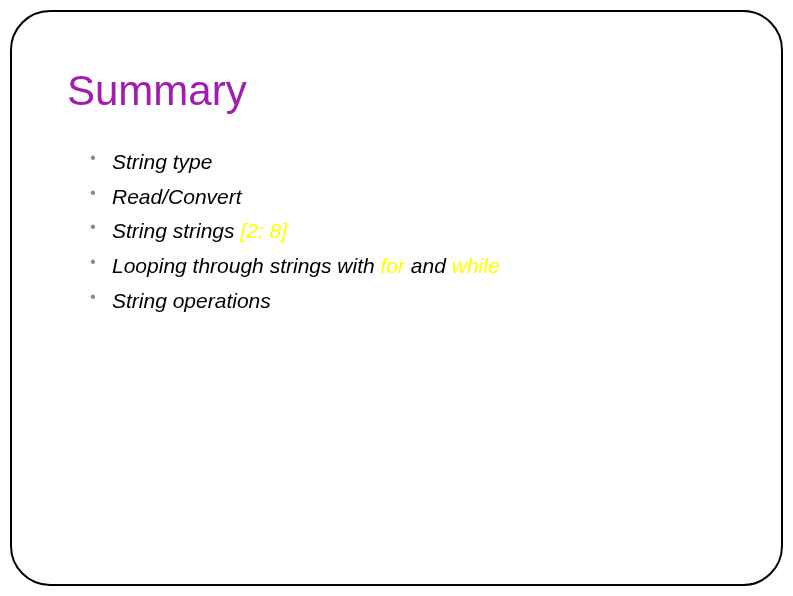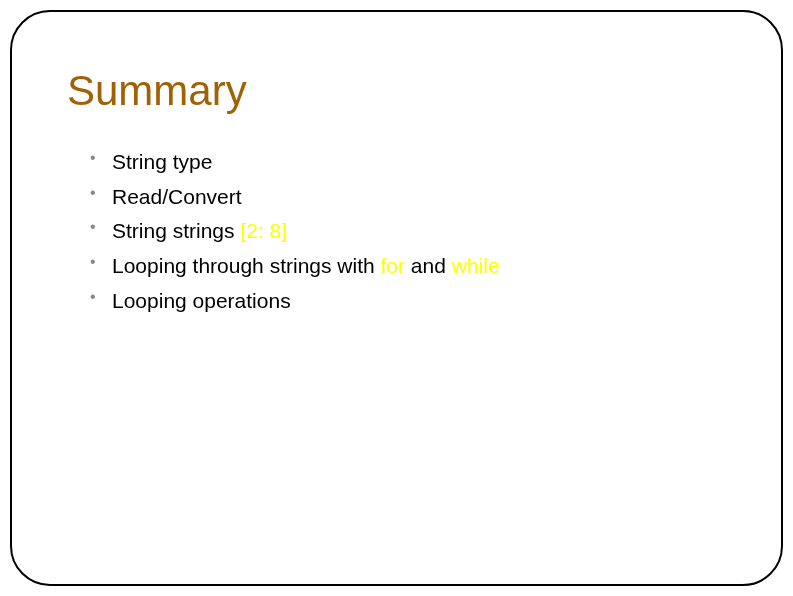--- a/index.html
+++ b/index.html
@@ -19,35 +19,36 @@
     top: 10px;
     left: 10px;
     right: 10px;
     bottom: 10px;
     border: 2px solid #000;
     border-radius: 40px;
     padding: 55px 50px 40px 50px;
   }
   .title {
     font-size: 42px;
-    color: #a16207;
+    color: #a21caf;
     font-weight: normal;
     margin-bottom: 30px;
     margin-left: 5px;
   }
   .bullet-list {
     list-style: none;
     padding-left: 28px;
   }
   .bullet-list li {
     font-size: 21px;
     color: #000;
     line-height: 1.65;
     position: relative;
     padding-left: 22px;
+    font-style: italic;
   }
   .bullet-list li::before {
     content: "•";
     position: absolute;
     left: 0;
     top: 0;
     color: #888;
     font-size: 16px;
   }
   .code-yellow {
@@ -70,16 +71,16 @@
     <li>
       <span>Read/Convert</span>
     </li>
     <li>
       <span>String strings </span><span class="code-yellow">[2: 8]</span>
     </li>
     <li>
       <span>Looping through strings with </span><span class="code-yellow">for</span><span> and </span><span class="code-yellow">while</span>
     </li>
     <li>
-      <span>Looping operations</span>
+      <span>String operations</span>
     </li>
   </ul>
 </div>
 
 </body></html>

